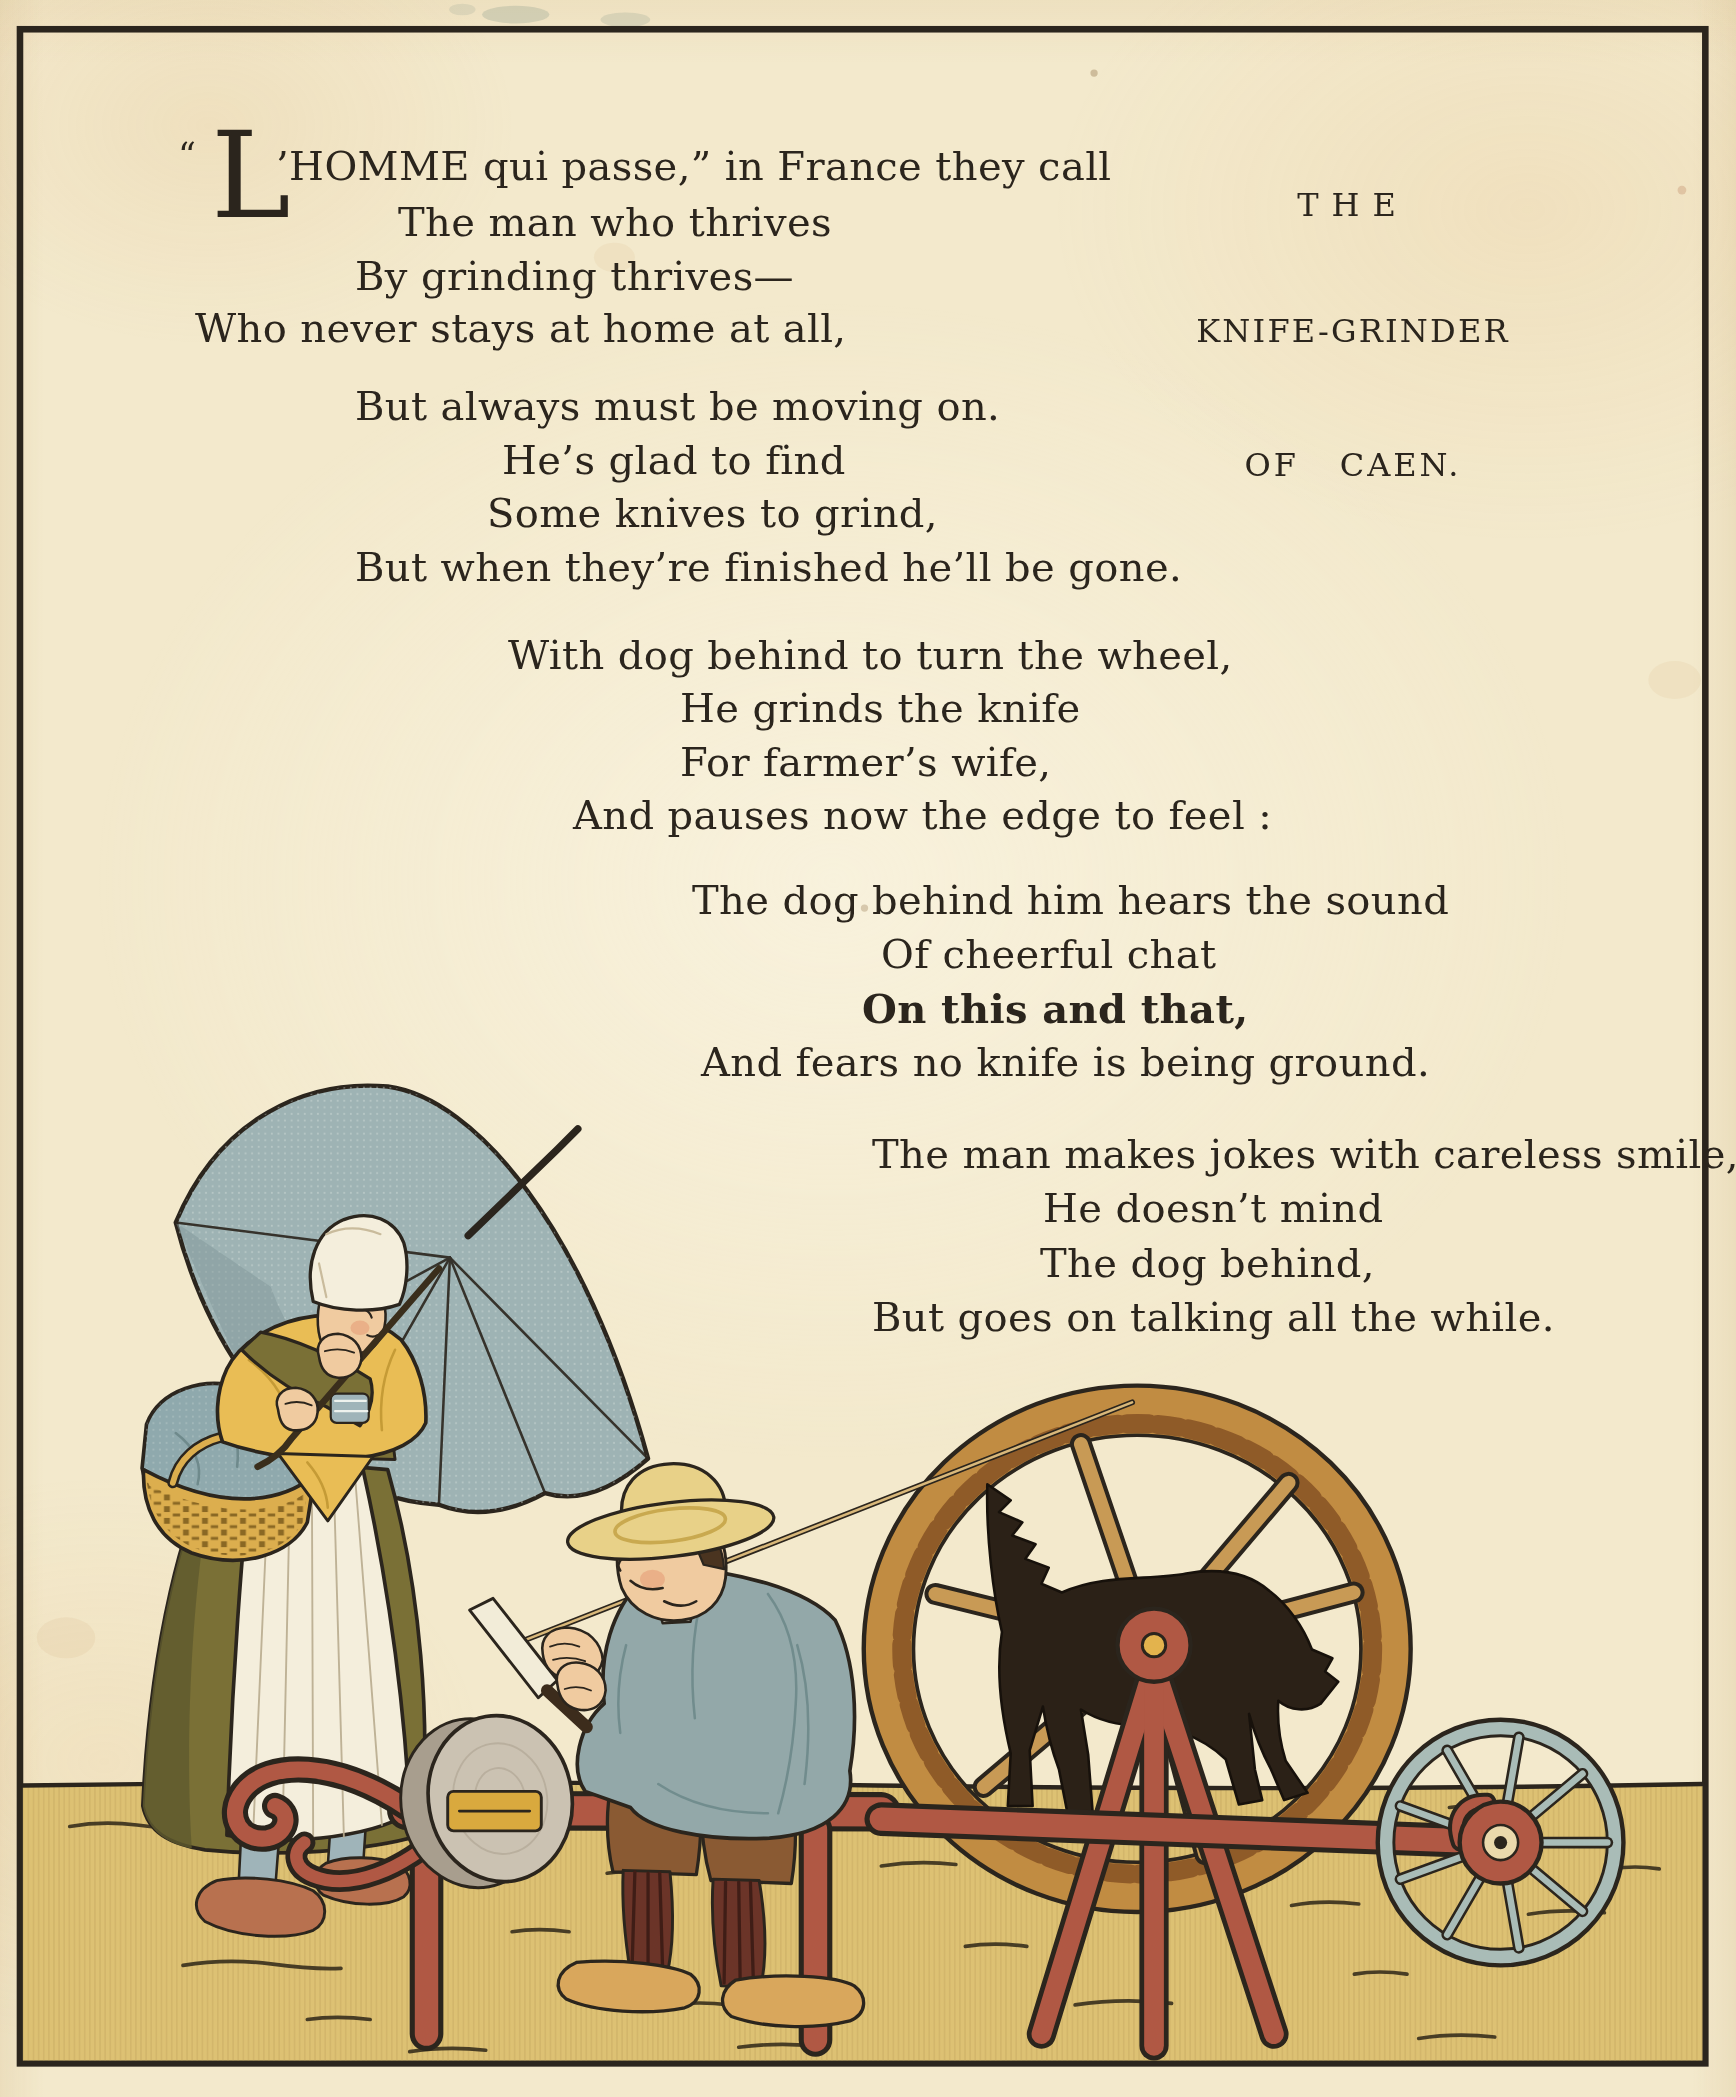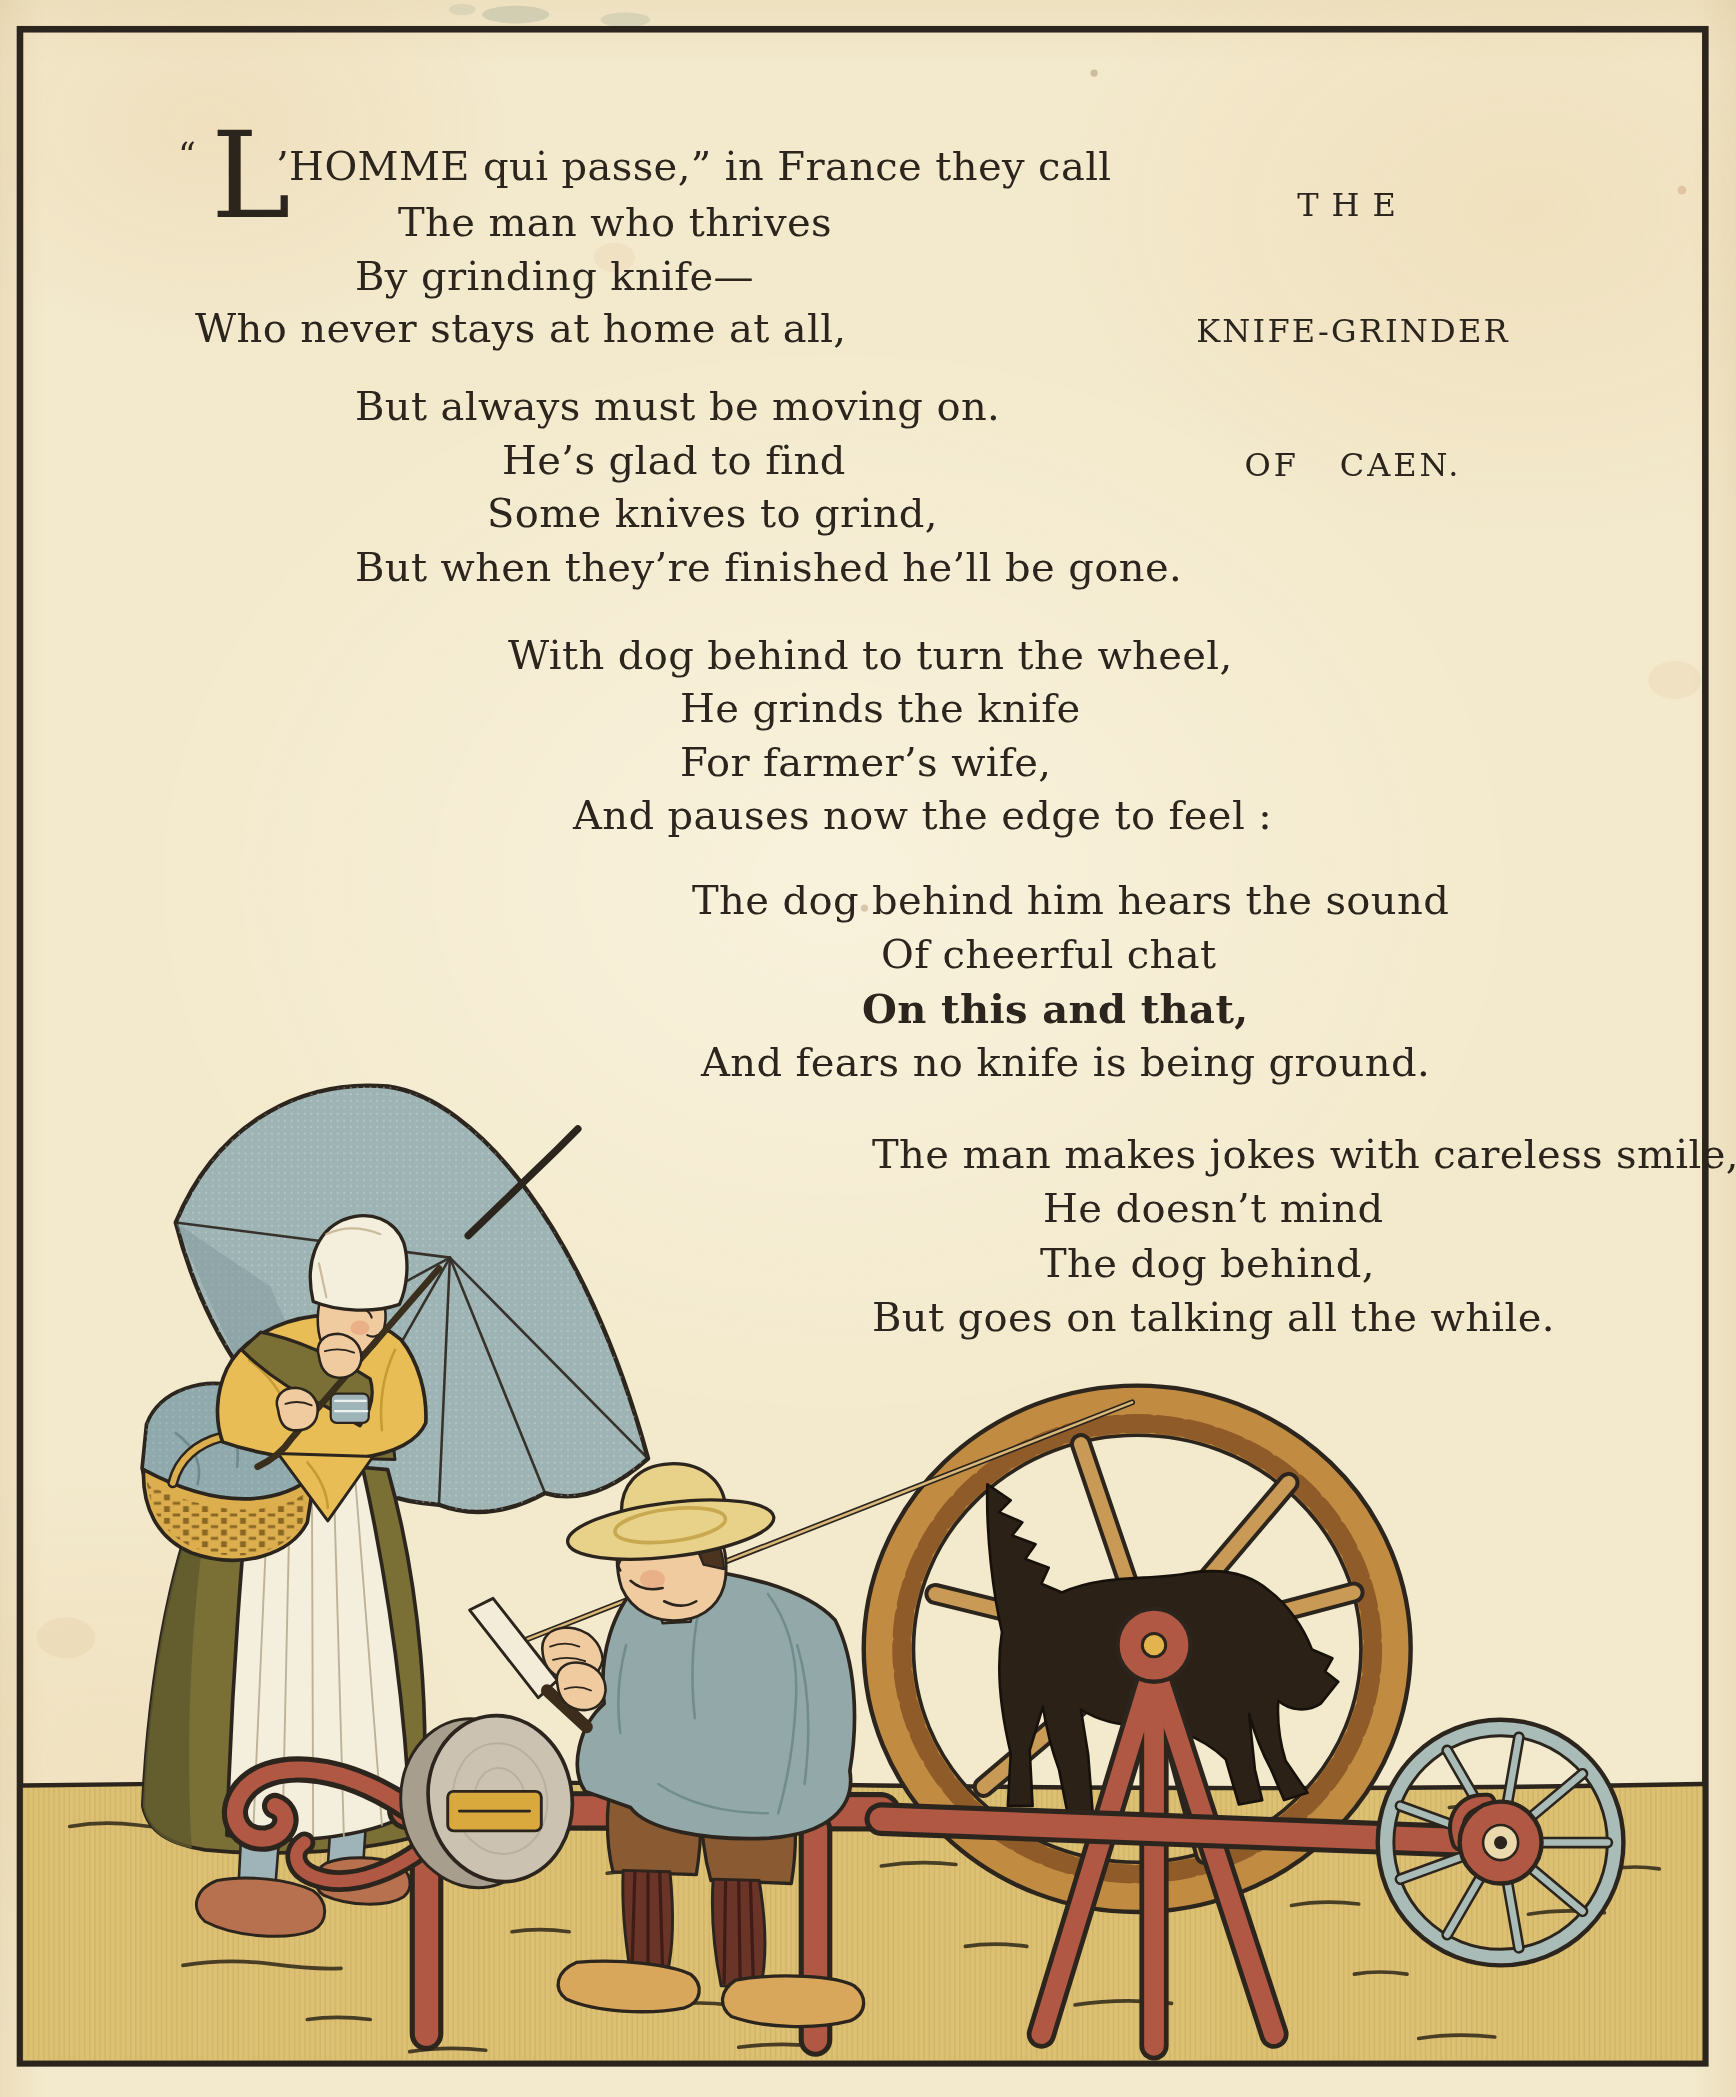--- a/index.html
+++ b/index.html
@@ -357,21 +357,21 @@
     <div class="title-line" id="title-line-2">KNIFE-GRINDER</div>
     <div class="title-line" id="title-line-3">OF CAEN.</div>
   </div>
 
   <div id="poem">
     <span class="drop-quote">“</span>
     <span class="drop-cap">L</span>
 
   <span class="poem-line" style="left: 276px; top: 143px;">’HOMME qui passe,” in France they call</span>
       <span class="poem-line" style="left: 398px; top: 199px;">The man who thrives</span>
-      <span class="poem-line" style="left: 355px; top: 253px;">By grinding knife—</span>
+      <span class="poem-line" style="left: 355px; top: 253px;">By grinding thrives—</span>
       <span class="poem-line" style="left: 195px; top: 305px;">Who never stays at home at all,</span>
       <span class="poem-line" style="left: 355px; top: 383px;">But always must be moving on.</span>
       <span class="poem-line" style="left: 502px; top: 437px;">He’s glad to find</span>
       <span class="poem-line" style="left: 487px; top: 490px;">Some knives to grind,</span>
       <span class="poem-line" style="left: 355px; top: 544px;">But when they’re finished he’ll be gone.</span>
       <span class="poem-line" style="left: 508px; top: 632px;">With dog behind to turn the wheel,</span>
       <span class="poem-line" style="left: 680px; top: 685px;">He grinds the knife</span>
       <span class="poem-line" style="left: 680px; top: 739px;">For farmer’s wife,</span>
       <span class="poem-line" style="left: 545px; top: 792px; margin-left: 28px;">And pauses now the edge to feel :</span>
       <span class="poem-line" style="left: 692px; top: 877px;">The dog behind him hears the sound</span>

